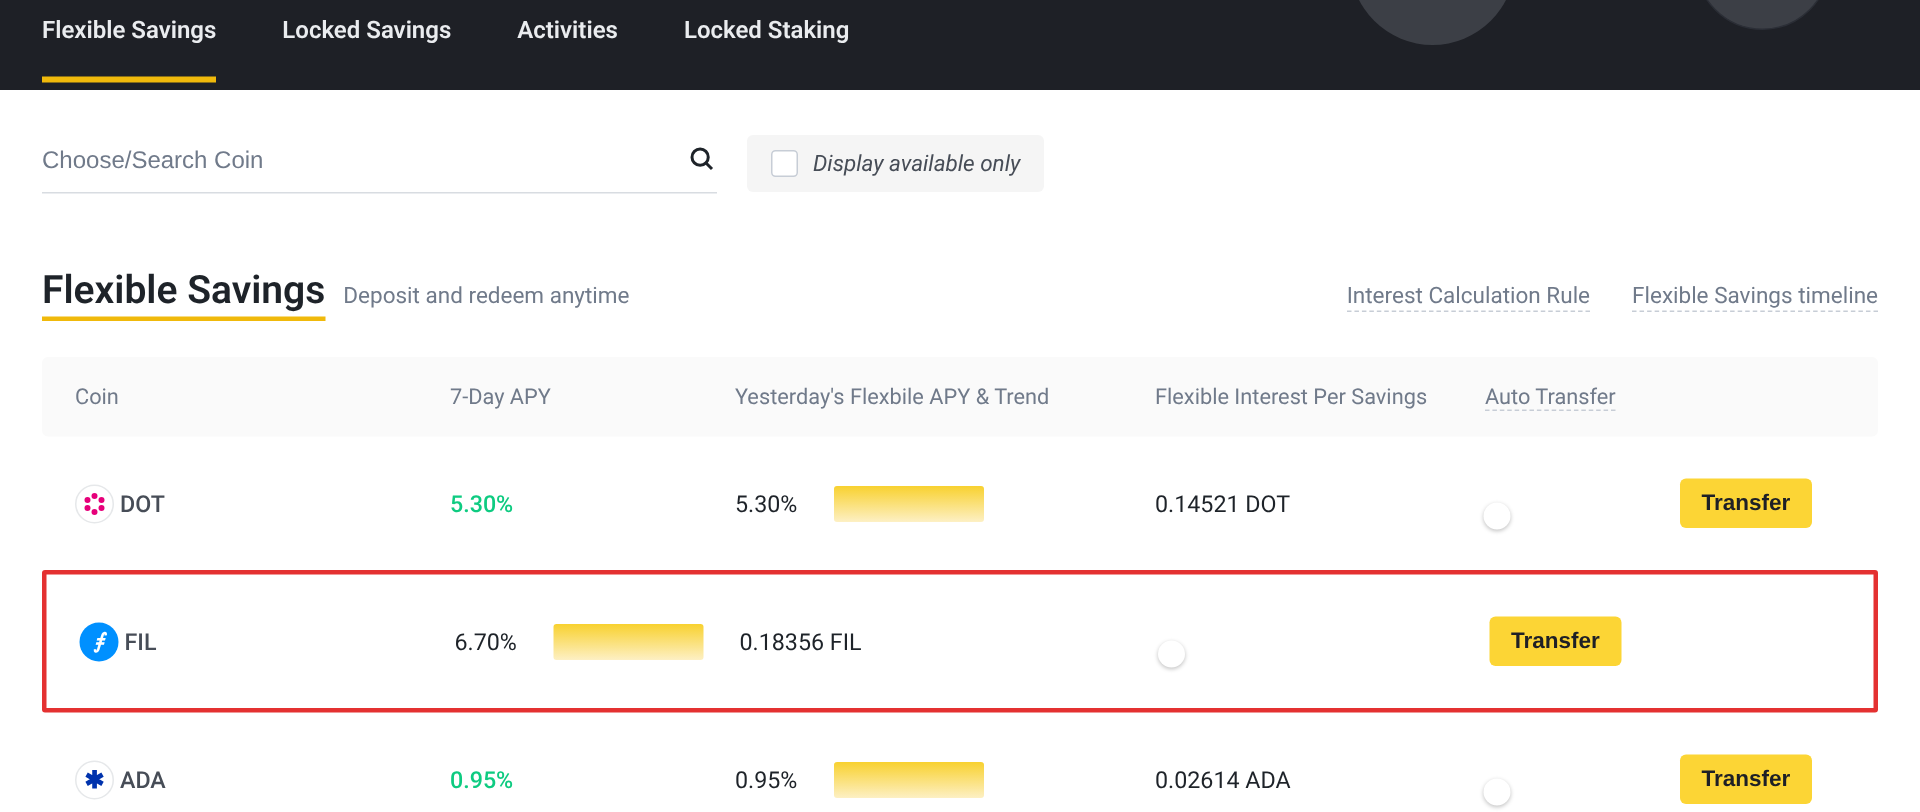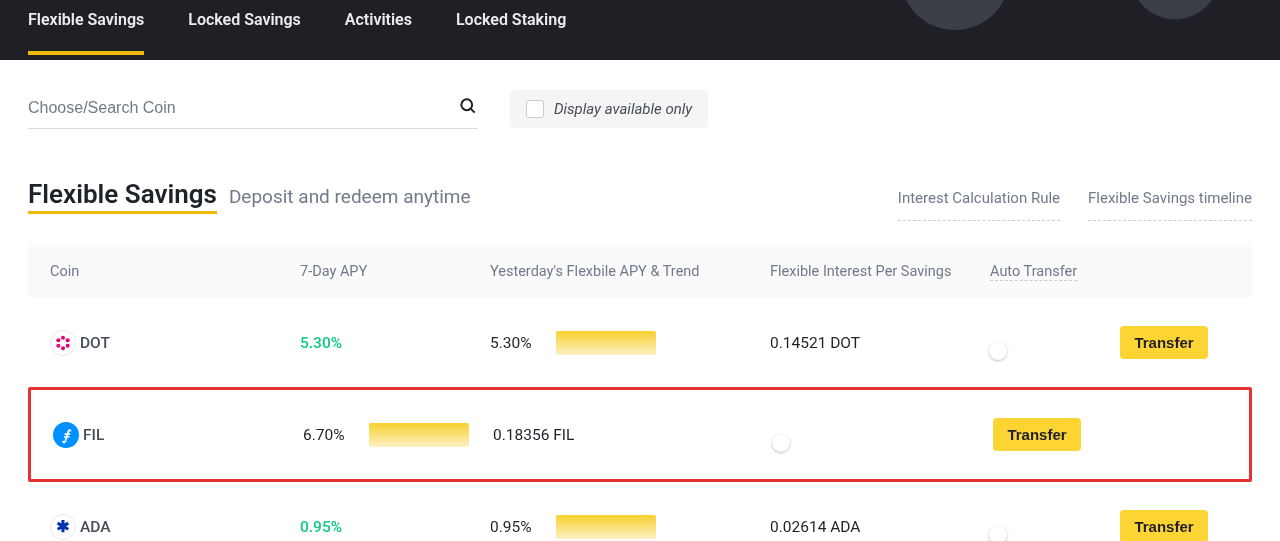--- a/index.html
+++ b/index.html
@@ -6,34 +6,34 @@
   body { font-family: -apple-system, BlinkMacSystemFont, "Segoe UI", Roboto, Arial, sans-serif; width: 1280px; background: #fff; color: #1e2329; }
   .header { background: #1e2026; position: relative; height: 60px; overflow: hidden; }
   .header-bg-decor { position: absolute; right: 0; top: -20px; width: 600px; height: 100px; }
   .circle { position: absolute; border-radius: 50%; }
   .c2 { width: 110px; height: 110px; background: #3c3f46; top: -60px; left: 220px; }
   .c3 { width: 90px; height: 90px; background: #3c3f46; top: -50px; left: 450px; border: 1px solid #2b2e36; }
   .tabs { display: flex; gap: 44px; padding: 0 28px; position: relative; z-index: 1; height: 60px; align-items: flex-start; padding-top: 10px; }
   .tab { color: #eaecef; font-weight: 600; font-size: 16px; padding-bottom: 22px; cursor: pointer; border-bottom: 4px solid transparent; }
   .tab.active { border-bottom-color: #f0b90b; }
   .content { padding: 28px; }
-  .search-row { display: flex; align-items: center; gap: 32px; margin-bottom: 50px; }
+  .search-row { display: flex; align-items: center; gap: 20px; margin-bottom: 50px; }
   .search-box { display: flex; align-items: center; width: 450px; border-bottom: 1px solid #d8dce1; padding: 8px 0; }
   .search-input { flex: 1; border: none; outline: none; font-size: 16px; color: #1e2329; background: transparent; }
   .search-input::placeholder { color: #707a8a; }
   .search-icon { color: #1e2329; }
   .availbox { display: flex; align-items: center; gap: 10px; background: #f5f5f5; padding: 10px 16px; border-radius: 4px; cursor: pointer; font-style: italic; }
   .chk { width: 18px; height: 18px; border: 1px solid #c7cdd6; border-radius: 3px; background: #fff; display: inline-block; }
   .availbox-label { color: #474d57; font-size: 15px; }
   .title-row { display: flex; align-items: baseline; justify-content: space-between; margin-bottom: 24px; }
   .title-left { display: flex; align-items: baseline; gap: 12px; }
   .page-title { font-size: 26px; font-weight: 600; border-bottom: 3px solid #f0b90b; padding-bottom: 2px; }
-  .page-sub { color: #707a8a; font-size: 19px; }
+  .page-sub { color: #707a8a; font-size: 15px; }
   .title-right { display: flex; gap: 28px; }
-  .link { color: #707a8a; font-size: 15px; border-bottom: 1px dashed #c7cdd6; padding-bottom: 13px; cursor: pointer; }
+  .link { color: #707a8a; font-size: 15px; border-bottom: 1px dashed #c7cdd6; padding-bottom: 1px; cursor: pointer; }
   .table { width: 100%; }
   .thead { display: grid; grid-template-columns: 250px 190px 280px 220px 130px 130px; align-items: center; background: #fafafa; padding: 18px 22px; color: #707a8a; font-size: 14.5px; border-radius: 4px; }
   .th-auto { border-bottom: 1px dashed #c7cdd6; width: fit-content; }
   .tbody { }
   .trow { display: grid; grid-template-columns: 250px 190px 280px 220px 130px 130px; align-items: center; padding: 28px 22px; font-size: 15.5px; }
   .trow.highlight { border: 3px solid #e43131; border-radius: 2px; }
   .coin-cell { display: flex; align-items: center; gap: 4px; }
   .coin-icon { width: 26px; height: 26px; border-radius: 50%; display: flex; align-items: center; justify-content: center; font-size: 14px; font-weight: 700; color: #fff; }
   .ic-dot { background: #fff; color: #e6007a; border: 1px solid #e6e8ea; }
   .ic-fil { background: #0090ff; font-style: italic; }

